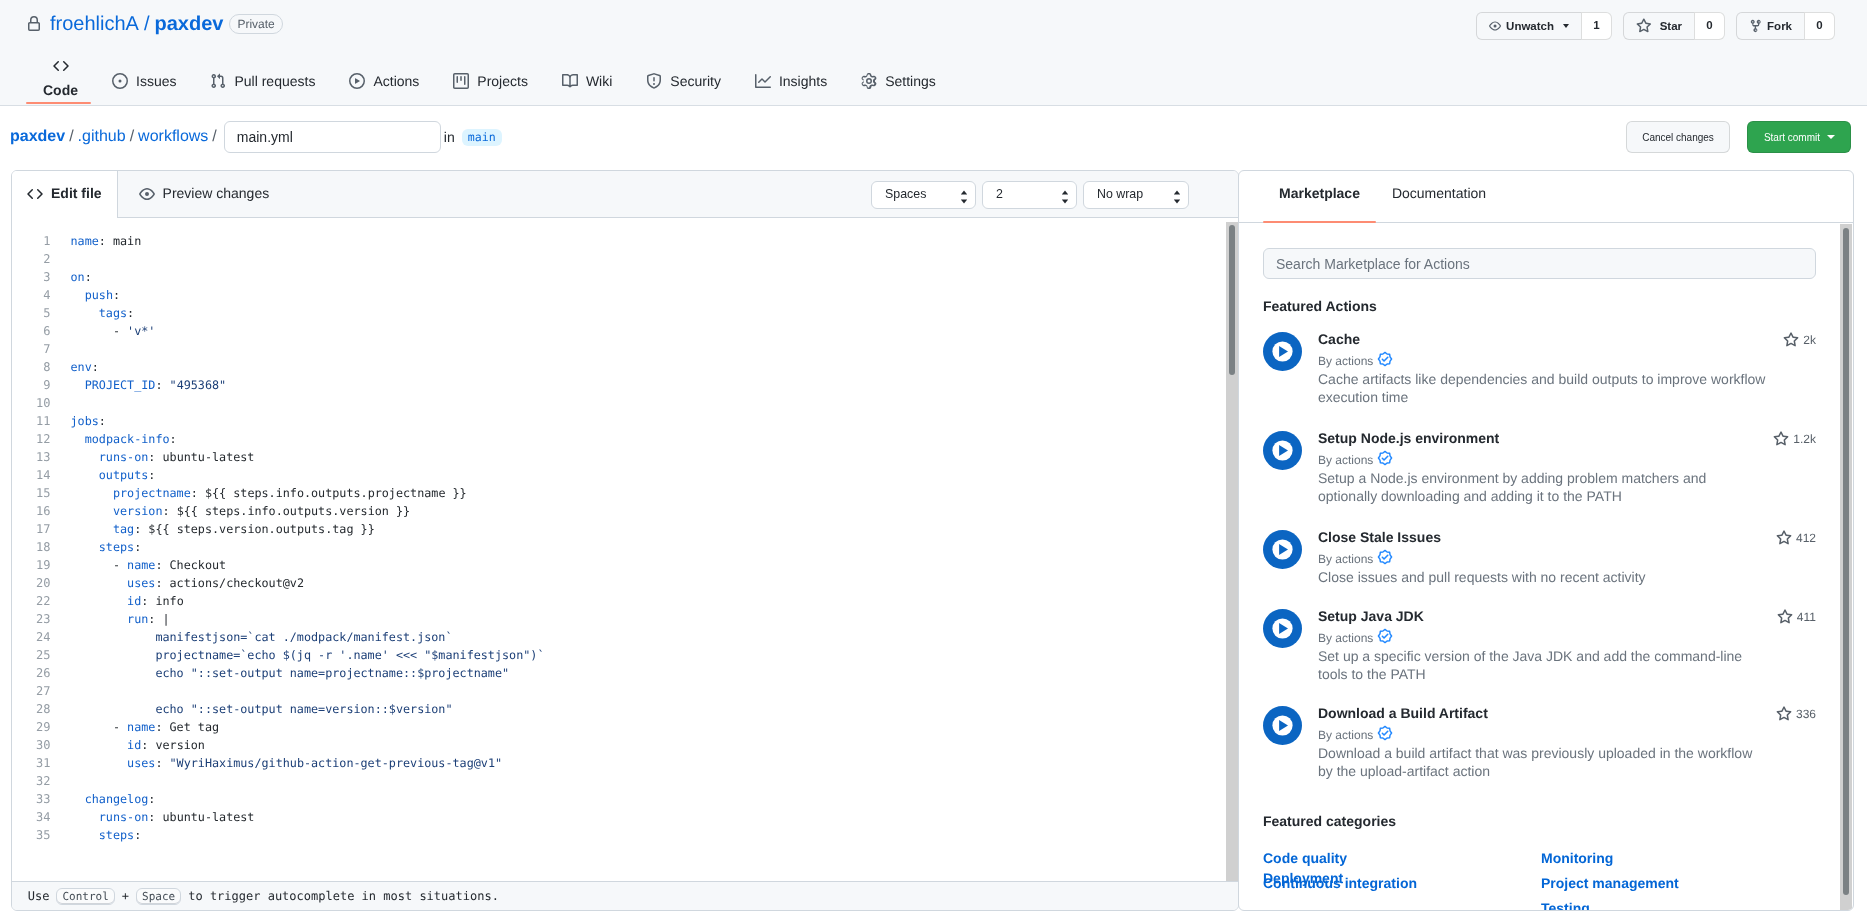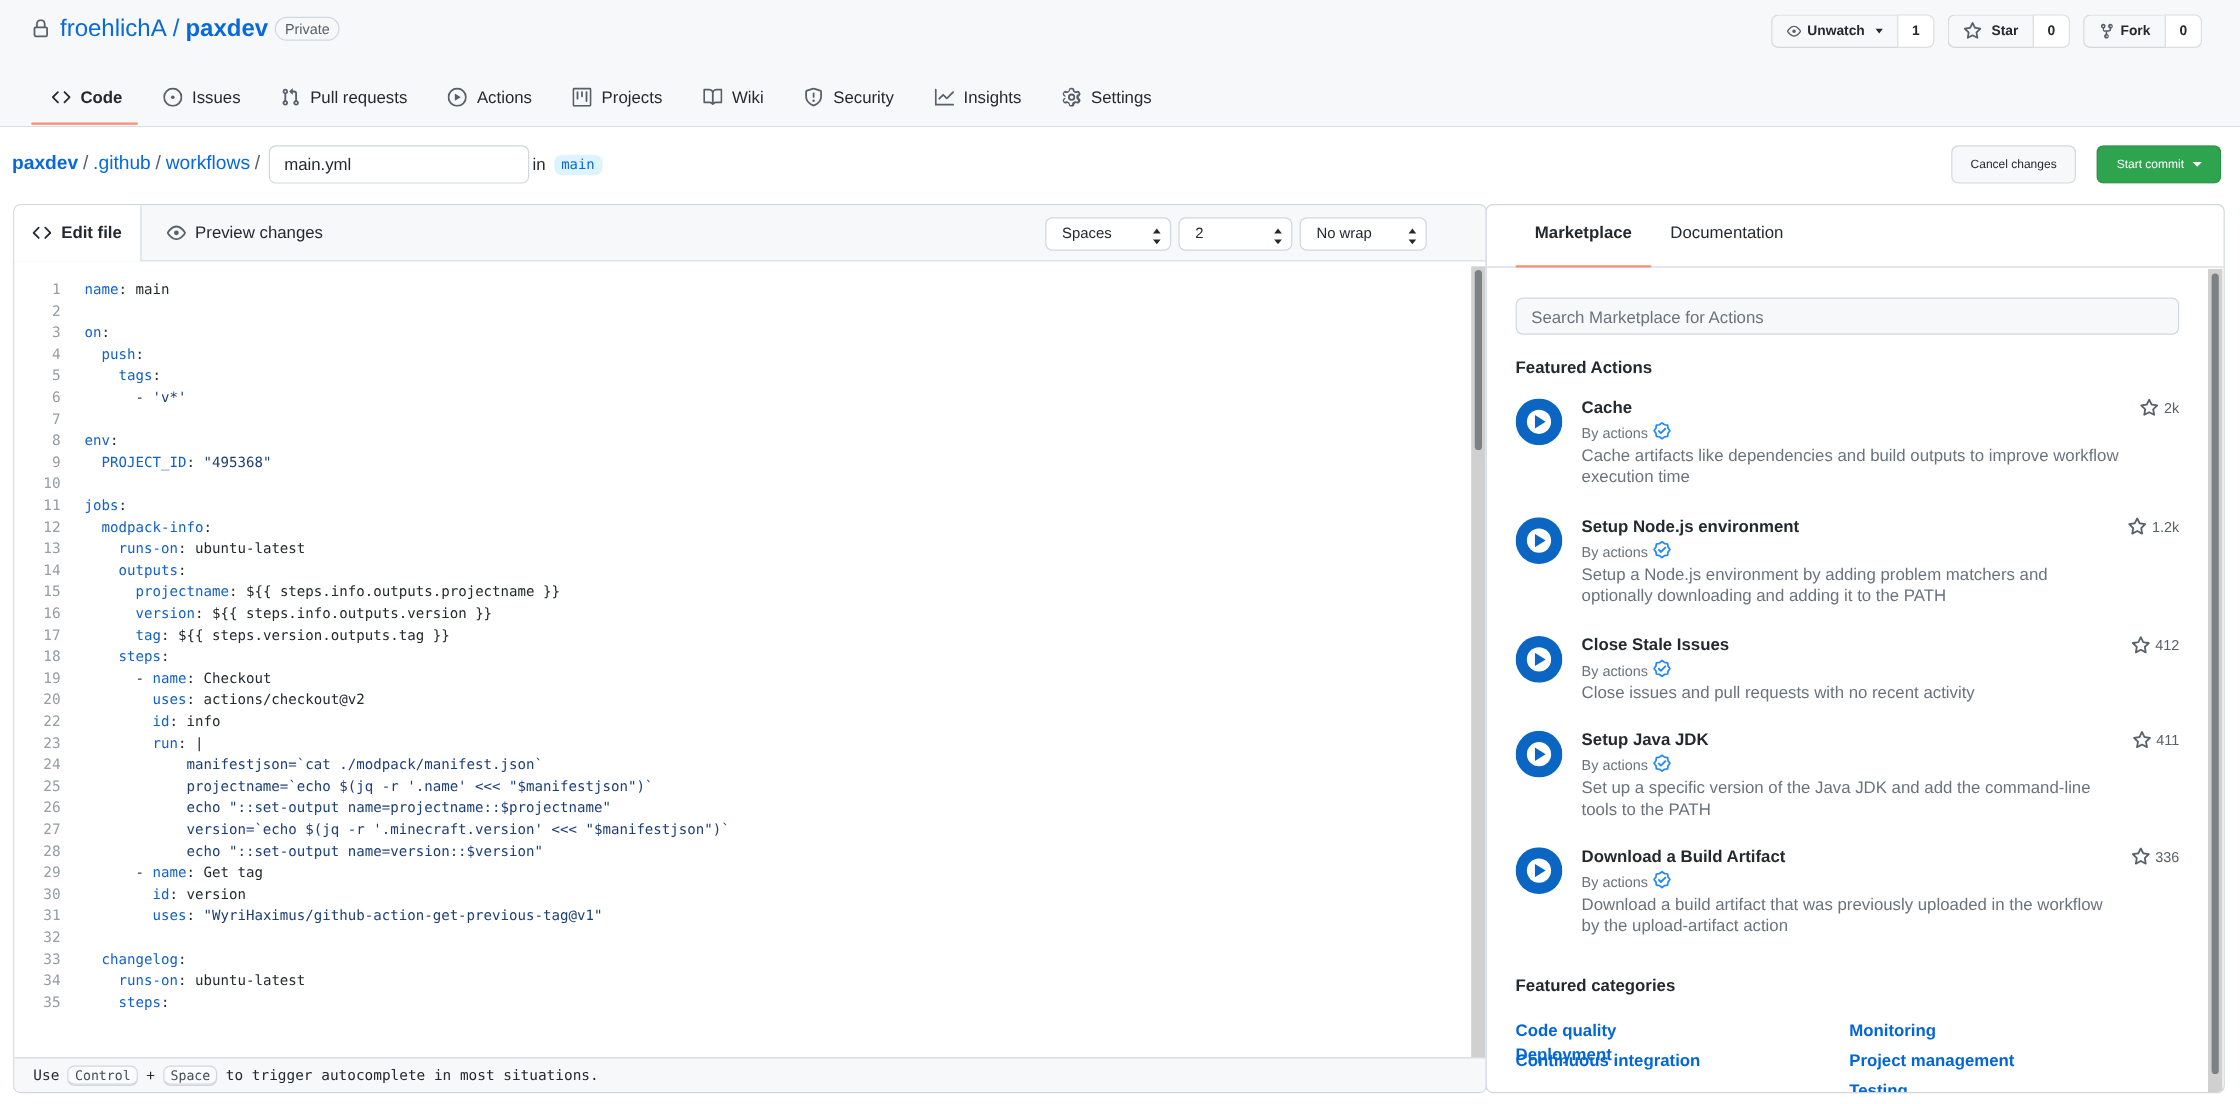--- a/index.html
+++ b/index.html
@@ -47,21 +47,21 @@
 
   
   #repo-nav { position:absolute; left:26px; top:58px; display:flex; height:48px; }
   .nav-item {
     display:flex; align-items:center; gap:8px; padding:0 17px;
     font-size:14px; color:#24292f; text-decoration:none; position:relative;
     height:46px;
   }
   .nav-item .ico { color:#57606a; display:flex; }
   .nav-item.sel .ico { color:#24292f; }
-  .nav-item.sel { font-weight:600; }
+  .nav-item.sel { font-weight:600;flex-direction:column; }
   .nav-item.sel::after {
     content:""; position:absolute; left:0; right:4px; bottom:0; height:2px;
     background:#fd8c73; border-radius:6px;
   }
 
   
   #crumb-row { position:absolute; left:0; top:106px; width:1867px; height:64px; background:#fff; }
   #crumb { position:absolute; left:10px; top:15px; display:flex; align-items:center; height:32px; font-size:16px;}
   #crumb .repo { color:#0969da; font-weight:600; text-decoration:none; }
   #crumb .slash { color:#57606a; margin:0 4px; }
@@ -372,21 +372,21 @@
         <div class="cl"><span class="ln">16</span><span class="ct"><span class="p">      </span><span class="k">version</span><span class="p">: </span><span class="t">${{ steps.info.outputs.version }}</span></span></div>
         <div class="cl"><span class="ln">17</span><span class="ct"><span class="p">      </span><span class="k">tag</span><span class="p">: </span><span class="t">${{ steps.version.outputs.tag }}</span></span></div>
         <div class="cl"><span class="ln">18</span><span class="ct"><span class="p">    </span><span class="k">steps</span><span class="p">:</span></span></div>
         <div class="cl"><span class="ln">19</span><span class="ct"><span class="p">      - </span><span class="k">name</span><span class="p">: </span><span class="t">Checkout</span></span></div>
         <div class="cl"><span class="ln">20</span><span class="ct"><span class="p">        </span><span class="k">uses</span><span class="p">: </span><span class="t">actions/checkout@v2</span></span></div>
         <div class="cl"><span class="ln">22</span><span class="ct"><span class="p">        </span><span class="k">id</span><span class="p">: </span><span class="t">info</span></span></div>
         <div class="cl"><span class="ln">23</span><span class="ct"><span class="p">        </span><span class="k">run</span><span class="p">: </span><span class="t">|</span></span></div>
         <div class="cl"><span class="ln">24</span><span class="ct"><span class="p">            </span><span class="s">manifestjson=`cat ./modpack/manifest.json`</span></span></div>
         <div class="cl"><span class="ln">25</span><span class="ct"><span class="p">            </span><span class="s">projectname=`echo $(jq -r '.name' &lt;&lt;&lt; "$manifestjson")`</span></span></div>
         <div class="cl"><span class="ln">26</span><span class="ct"><span class="p">            </span><span class="s">echo "::set-output name=projectname::$projectname"</span></span></div>
-        <div class="cl"><span class="ln">27</span><span class="ct"><span class="p">            </span><span class="s">version=`echo $(jq -r '.minecraft.version' &lt;&lt;&lt; "$manifestjson")`</span></span></div>
+        <div class="cl"><span class="ln">27</span></div>
         <div class="cl"><span class="ln">28</span><span class="ct"><span class="p">            </span><span class="s">echo "::set-output name=version::$version"</span></span></div>
         <div class="cl"><span class="ln">29</span><span class="ct"><span class="p">      - </span><span class="k">name</span><span class="p">: </span><span class="t">Get tag</span></span></div>
         <div class="cl"><span class="ln">30</span><span class="ct"><span class="p">        </span><span class="k">id</span><span class="p">: </span><span class="t">version</span></span></div>
         <div class="cl"><span class="ln">31</span><span class="ct"><span class="p">        </span><span class="k">uses</span><span class="p">: </span><span class="s">"WyriHaximus/github-action-get-previous-tag@v1"</span></span></div>
         <div class="cl"><span class="ln">32</span><span class="ct"></span></div>
         <div class="cl"><span class="ln">33</span><span class="ct"><span class="p">  </span><span class="k">changelog</span><span class="p">:</span></span></div>
         <div class="cl"><span class="ln">34</span><span class="ct"><span class="p">    </span><span class="k">runs-on</span><span class="p">: </span><span class="t">ubuntu-latest</span></span></div>
         <div class="cl"><span class="ln">35</span><span class="ct"><span class="p">    </span><span class="k">steps</span><span class="p">:</span></span></div>
       </div>
     <div class="sb-track" style="right:0;top:4px;bottom:0;width:12px;"></div>

